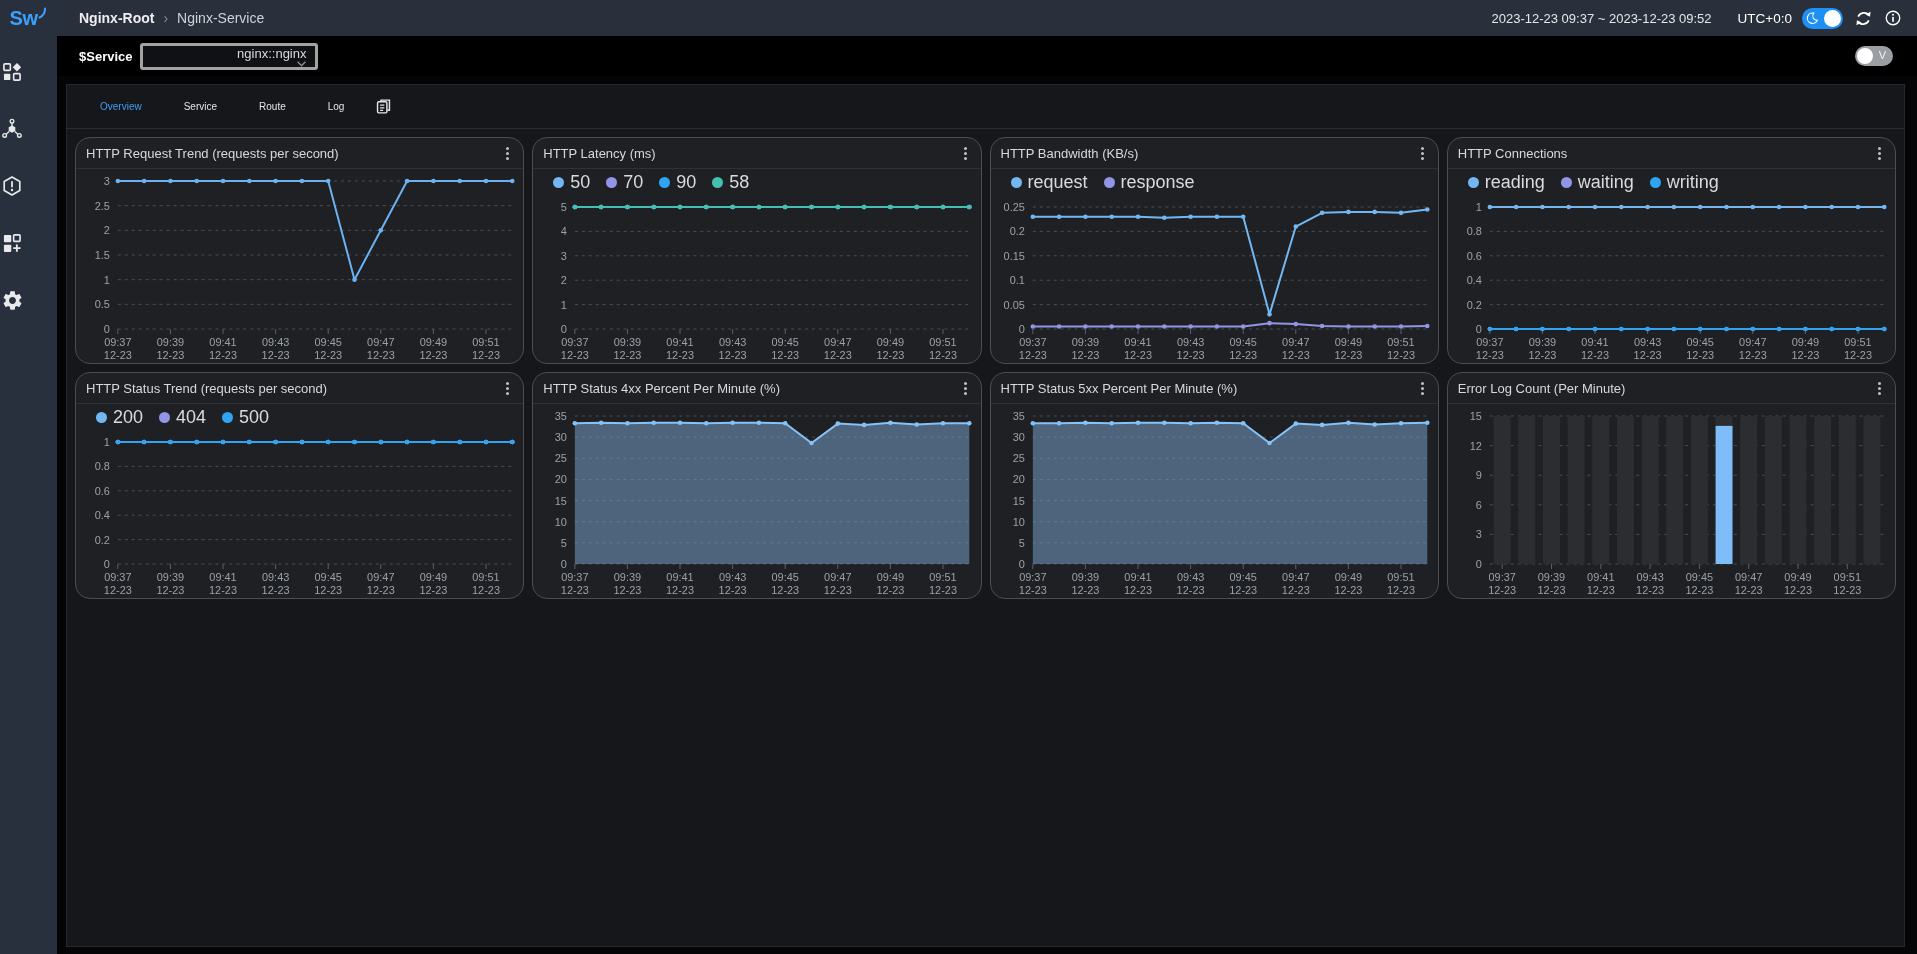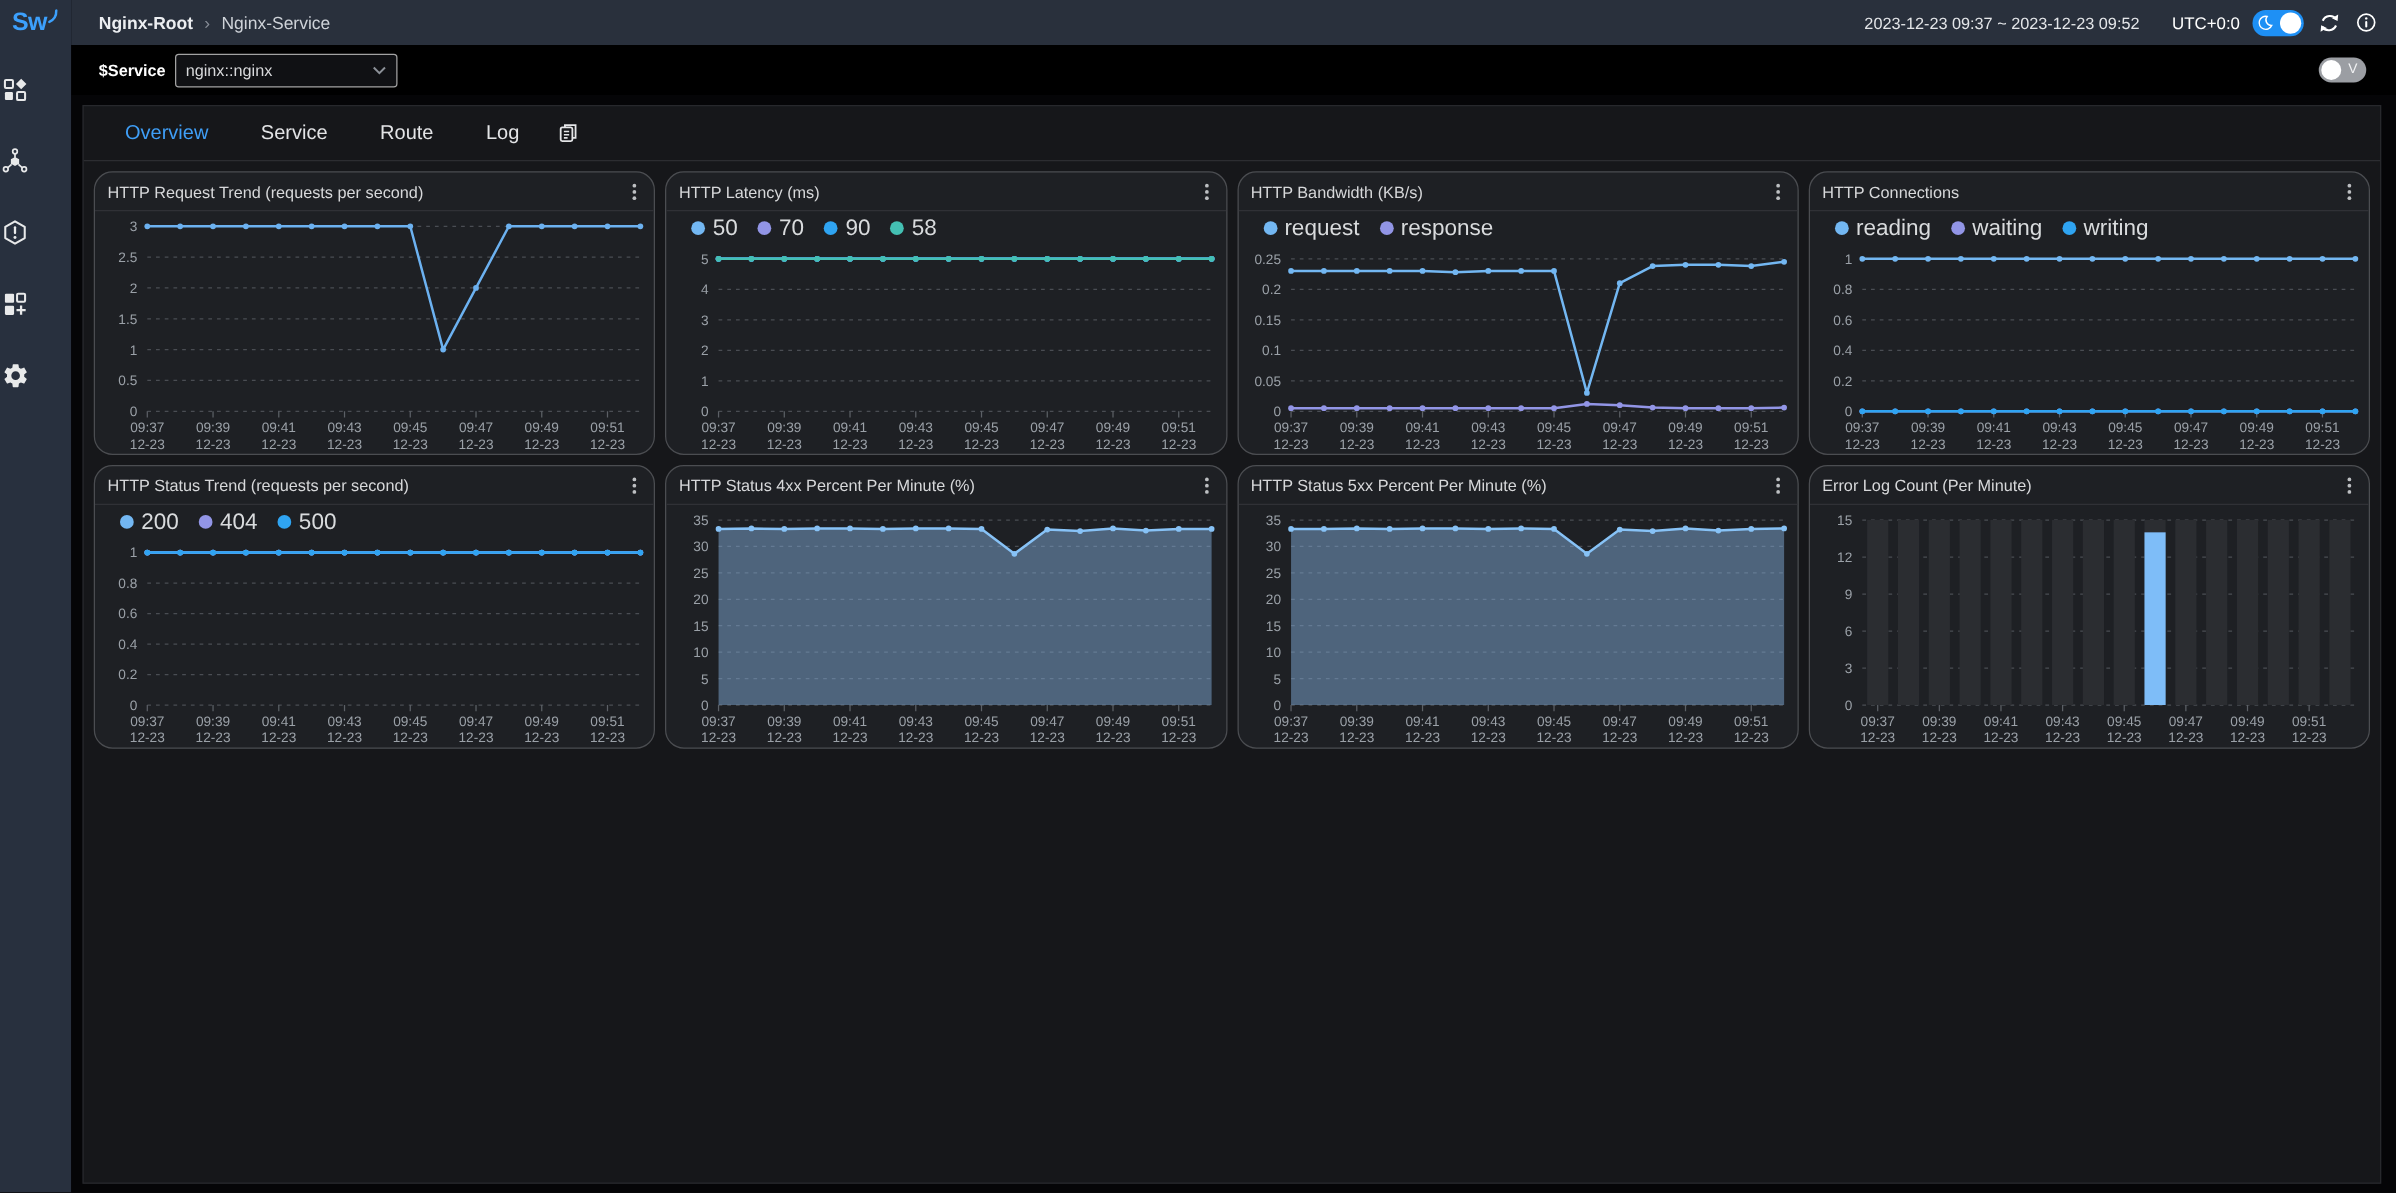--- a/index.html
+++ b/index.html
@@ -26,31 +26,31 @@
   .time-range { color:#e4e6e9; font-size:13px; margin-right:16px; }
   .tz { color:#fff; font-size:13.5px; }
   .toggle-moon { width:41px; height:21px; border-radius:11px; background:#1e90f5; position:relative; cursor:pointer; flex:0 0 41px; }
   .toggle-moon .knob { position:absolute; right:2px; top:2px; width:17px; height:17px; border-radius:50%; background:#fff; }
   .toggle-moon .moon { position:absolute; left:3px; top:2px; }
   .icon-btn { width:20px; height:20px; display:flex; align-items:center; justify-content:center; cursor:pointer; }
 
   
   .filterbar { height:40px; flex:0 0 40px; background:#000; display:flex; align-items:center; padding:0 16px 0 22px; }
   .svc-label { color:#fff; font-size:13px; font-weight:700; margin-right:7px; }
-  .svc-select { width:178px; height:27px; background:#101114; border:1px solid #a3a3a3; border-radius:3px;
-    color:#d8d9db; font-size:13px; display:flex; align-items:center; padding:0 8px; cursor:pointer; justify-content:space-between; }
+  .svc-select { width:178px; height:27px; background:#101114; border:3px solid #a3a3a3; border-radius:3px;
+    color:#d8d9db; font-size:13px; display:flex; align-items:flex-end; padding:0 8px; cursor:pointer; justify-content:space-between;flex-direction:column; }
   .toggle-v { margin-left:auto; width:38px; height:20px; border-radius:10px; background:#9b9ea3; position:relative; cursor:pointer; margin-right:8px; }
   .toggle-v .knob { position:absolute; left:2px; top:2px; width:16px; height:16px; border-radius:50%; background:#fff; }
   .toggle-v .vlabel { position:absolute; right:7px; top:3px; color:#f2f3f4; font-size:11px; }
 
   
   .content { flex:1; background:#050507; padding:8px 12px 7px 9px; display:flex; min-height:0; }
   .panel { flex:1; background:#16171a; border:1px solid #27282c; display:flex; flex-direction:column; min-height:0; }
   .tabbar { height:44px; flex:0 0 44px; display:flex; align-items:center; padding-left:12px; border-bottom:1px solid #2c2d31; }
-  .tab { padding:0 21px; font-size:16px; color:#e3e4e6; cursor:pointer; line-height:44px; }
+  .tab { padding:0 21px; font-size:10px; color:#e3e4e6; cursor:pointer; line-height:44px; }
   .tab.active { color:#3f9ef6; }
   .tab-icon { margin-left:10px; cursor:pointer; display:flex; align-items:center; }
 
   .cards { padding:8px; display:grid; grid-template-columns:repeat(4,1fr); grid-auto-rows:227px; gap:8px; }
   .card { background:#1e2024; border:1px solid #4b4d51; border-radius:15px; display:flex; flex-direction:column; overflow:hidden; }
   .card-head { flex:0 0 31px; display:flex; align-items:center; justify-content:space-between; padding:0 10px; border-bottom:1px solid #303136; }
   .card-title { color:#d7d8da; font-size:13px; }
   .kebab { display:flex; flex-direction:column; gap:2px; padding:3px 4px; cursor:pointer; }
   .kebab i { width:3px; height:3px; border-radius:50%; background:#bdbfc2; display:block; }
   .card-body { flex:1; display:flex; flex-direction:column; min-height:0; }

